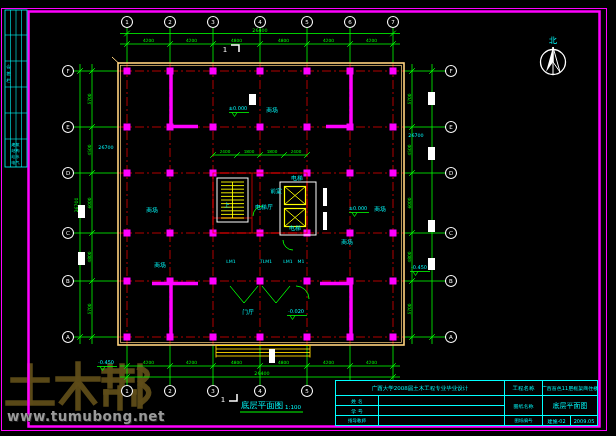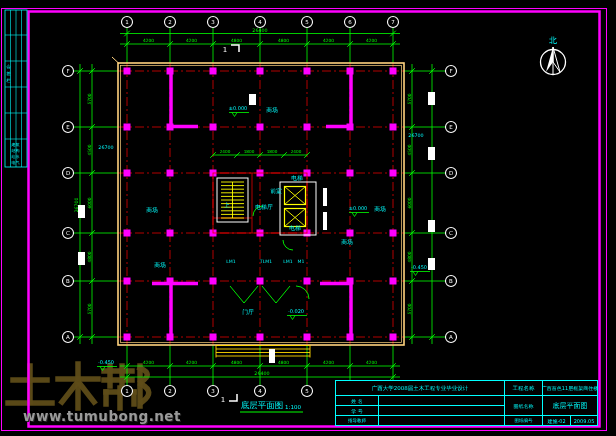--- a/index.html
+++ b/index.html
@@ -3,21 +3,21 @@
 <meta charset="utf-8">
 <style>
   html,body{margin:0;padding:0;background:#000;}
   body{width:616px;height:436px;position:relative;overflow:hidden;
        font-family:"DejaVu Sans",sans-serif;}
   #cad{position:absolute;left:0;top:0;}
   .tb{position:absolute;border:1px solid #00FFFF;color:#00FFFF;background:#000;
       box-sizing:border-box;display:flex;align-items:center;justify-content:center;
       overflow:hidden;white-space:nowrap;font-family:"DejaVu Sans",sans-serif;}
   #titleblock{position:absolute;left:335px;top:380px;width:263px;height:46px;z-index:5;}
-  #wm-url{position:absolute;left:23px;top:408px;z-index:6;color:#9A9A9A;
+  #wm-url{position:absolute;left:7px;top:408px;z-index:6;color:#9A9A9A;
       font-weight:bold;font-size:13.5px;letter-spacing:.5px;
       text-shadow:1px 1px 0 #222;}
   #wm-logo-text{position:absolute;left:8px;top:362px;font-size:40px;color:transparent;
       z-index:1;pointer-events:none;}
 </style>
 </head>
 <body>
 
 <svg id="cad" width="616" height="436" viewBox="0 0 616 436">
     <path d="M30,366 V402" stroke="#5E4C18" stroke-width="5.5" fill="none" stroke-linecap="square" opacity="0.95"></path>

